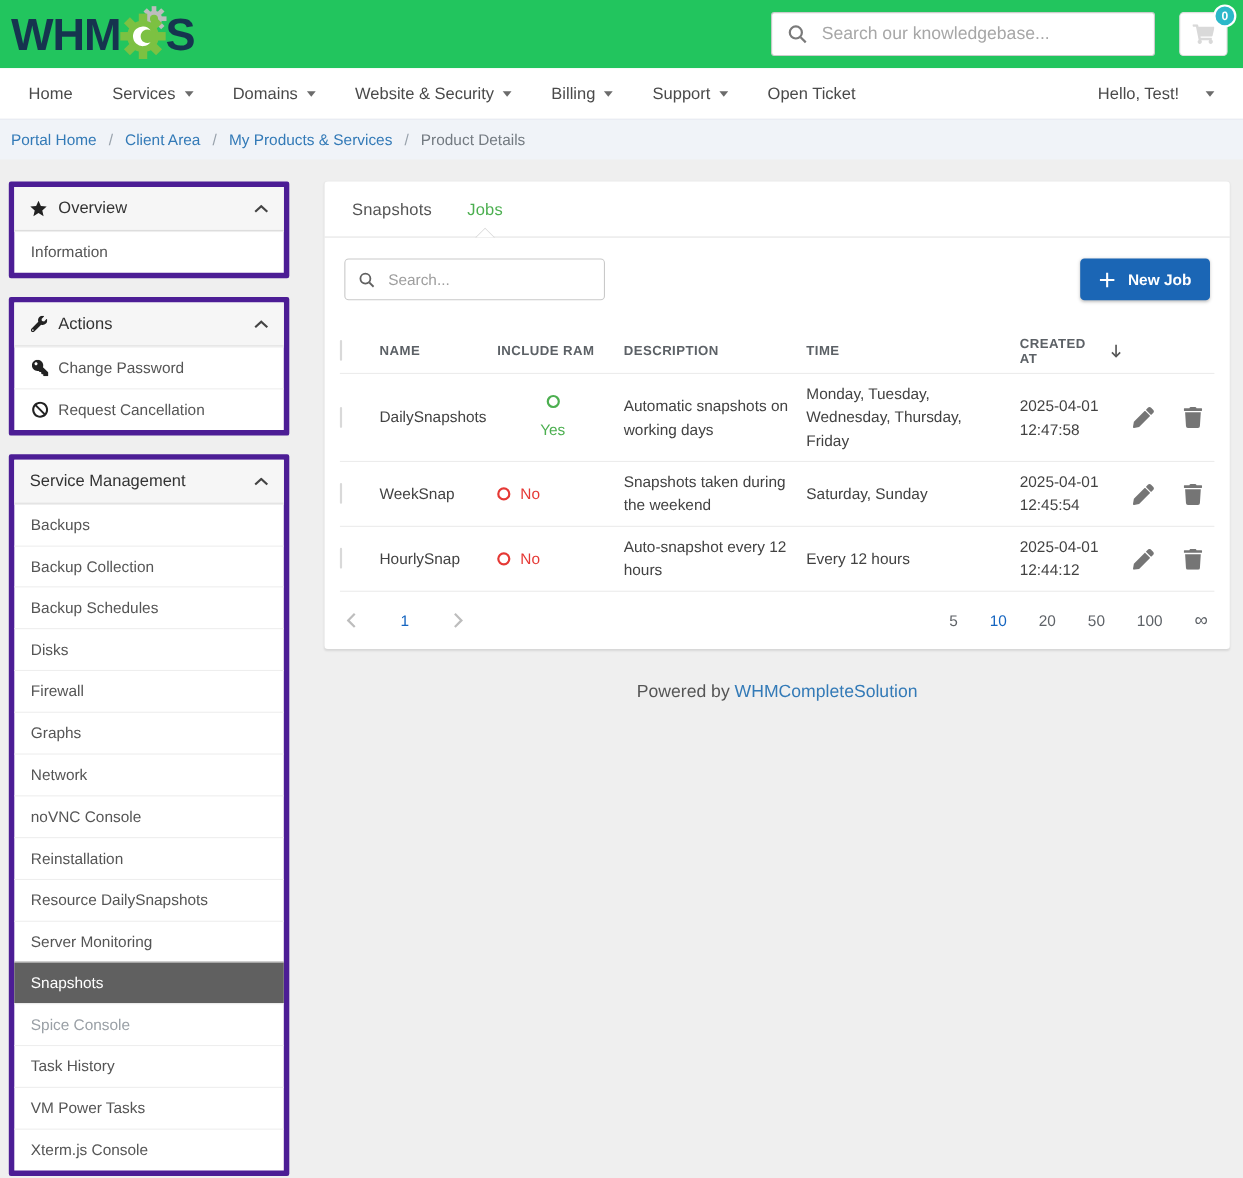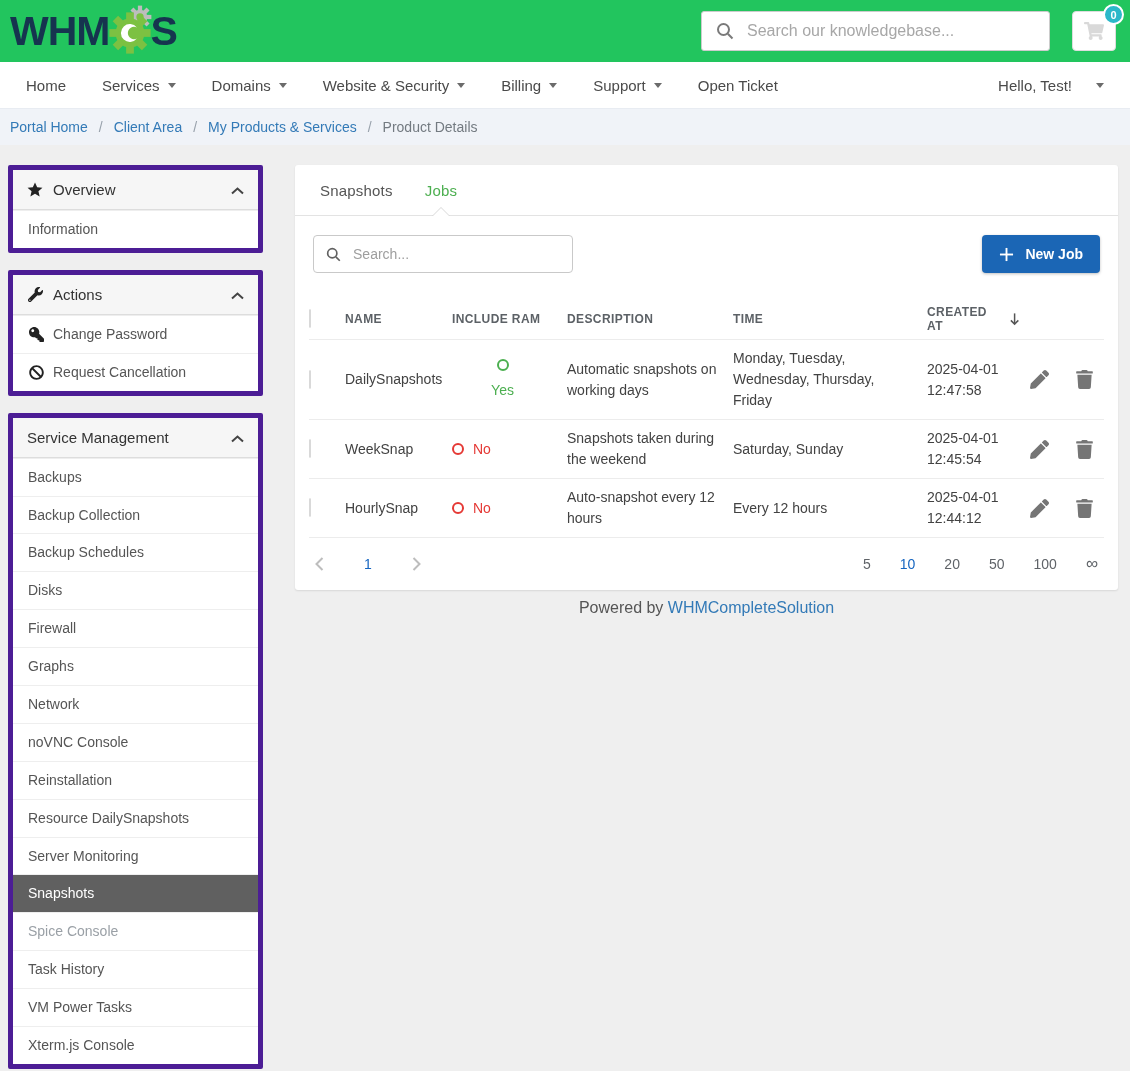--- a/index.html
+++ b/index.html
@@ -47,21 +47,21 @@
   .side-icon { display:flex; width:16px; justify-content:center; flex-shrink:0; }
   
   .main-col { flex:1; min-width:0; }
   .main-panel { background:#fff; border-radius:3px; box-shadow:0 1px 2px rgba(0,0,0,.10); }
   .tab-bar { display:flex; align-items:stretch; height:51px; border-bottom:1px solid #e3e3e3; padding:0 9px; }
   .tab { display:flex; align-items:center; padding:0 16px; font-size:15px; color:#555; cursor:pointer; position:relative; letter-spacing:.2px; }
   .tab.active { color:#4caf50; }
   .tab.active::before { content:""; position:absolute; bottom:-1px; left:50%; margin-left:-9px; border-left:9px solid transparent; border-right:9px solid transparent; border-bottom:9px solid #d8d8d8; }
   .tab.active::after { content:""; position:absolute; bottom:-1px; left:50%; margin-left:-8px; border-left:8px solid transparent; border-right:8px solid transparent; border-bottom:8px solid #fff; }
   .toolbar { display:flex; align-items:center; justify-content:space-between; padding:19px 18px 25px 18px; }
-  .job-search { width:260px; height:38px; border:1px solid #c9c9c9; border-radius:4px; display:flex; align-items:center; gap:12px; padding:0 12px; }
+  .job-search { width:237px; height:38px; border:1px solid #c9c9c9; border-radius:4px; display:flex; align-items:center; gap:12px; padding:0 12px; }
   .job-search input { border:none; outline:none; width:100%; font-size:14px; color:#555; font-family:"Liberation Sans",sans-serif; }
   .job-search input::placeholder { color:#9e9e9e; }
   .btn-new-job { display:flex; align-items:center; gap:11px; background:#1b66b5; color:#fff; border:none; border-radius:4px; height:38px; padding:0 17px; font-size:14px; font-weight:bold; cursor:pointer; box-shadow:0 1px 3px rgba(0,0,0,.25); font-family:"Liberation Sans",sans-serif; }
   
   .jobs-table { padding:0 14px; }
   .t-row { display:grid; grid-template-columns:36px 107px 115px 166px 194px 103px 1fr; align-items:center; border-bottom:1px solid #ececec; }
   .t-head { height:42px; }
   .t-head .th { font-size:12px; font-weight:bold; color:#5c6166; letter-spacing:.4px; display:flex; align-items:center; gap:8px; padding-right:10px; }
   .t-body-row { min-height:57px; padding:8px 0; }
   .cell { font-size:14px; color:#424242; padding-right:14px; line-height:1.5; }
@@ -75,21 +75,21 @@
   
   .pagination { display:flex; align-items:center; height:52px; padding:0 20px; }
   .pg-left { display:flex; align-items:center; gap:40px; }
   .pg-arrow { background:none; border:none; cursor:pointer; display:flex; padding:0; }
   .pg-num { color:#1565c0; font-size:14px; cursor:pointer; }
   .pg-sizes { margin-left:auto; display:flex; align-items:center; gap:29px; font-size:14px; color:#5f6368; }
   .pg-size { cursor:pointer; }
   .pg-size.active { color:#1565c0; }
   .pg-size.inf { font-size:17px; }
   
-  .footer { text-align:center; margin:9px 0 40px 0; font-size:16px; color:#555; }
+  .footer { text-align:center; margin:31px 0 40px 0; font-size:16px; color:#555; }
   .footer a { color:#337ab7; text-decoration:none; cursor:pointer; }
 </style>
 </head>
 <body>
 
 <div class="top-header">
   <div class="logo">
     <span>WHM</span>
       <span class="gear-wrap">
       <svg class="gear-small" width="26" height="26" viewBox="-16 -16 32 32">

